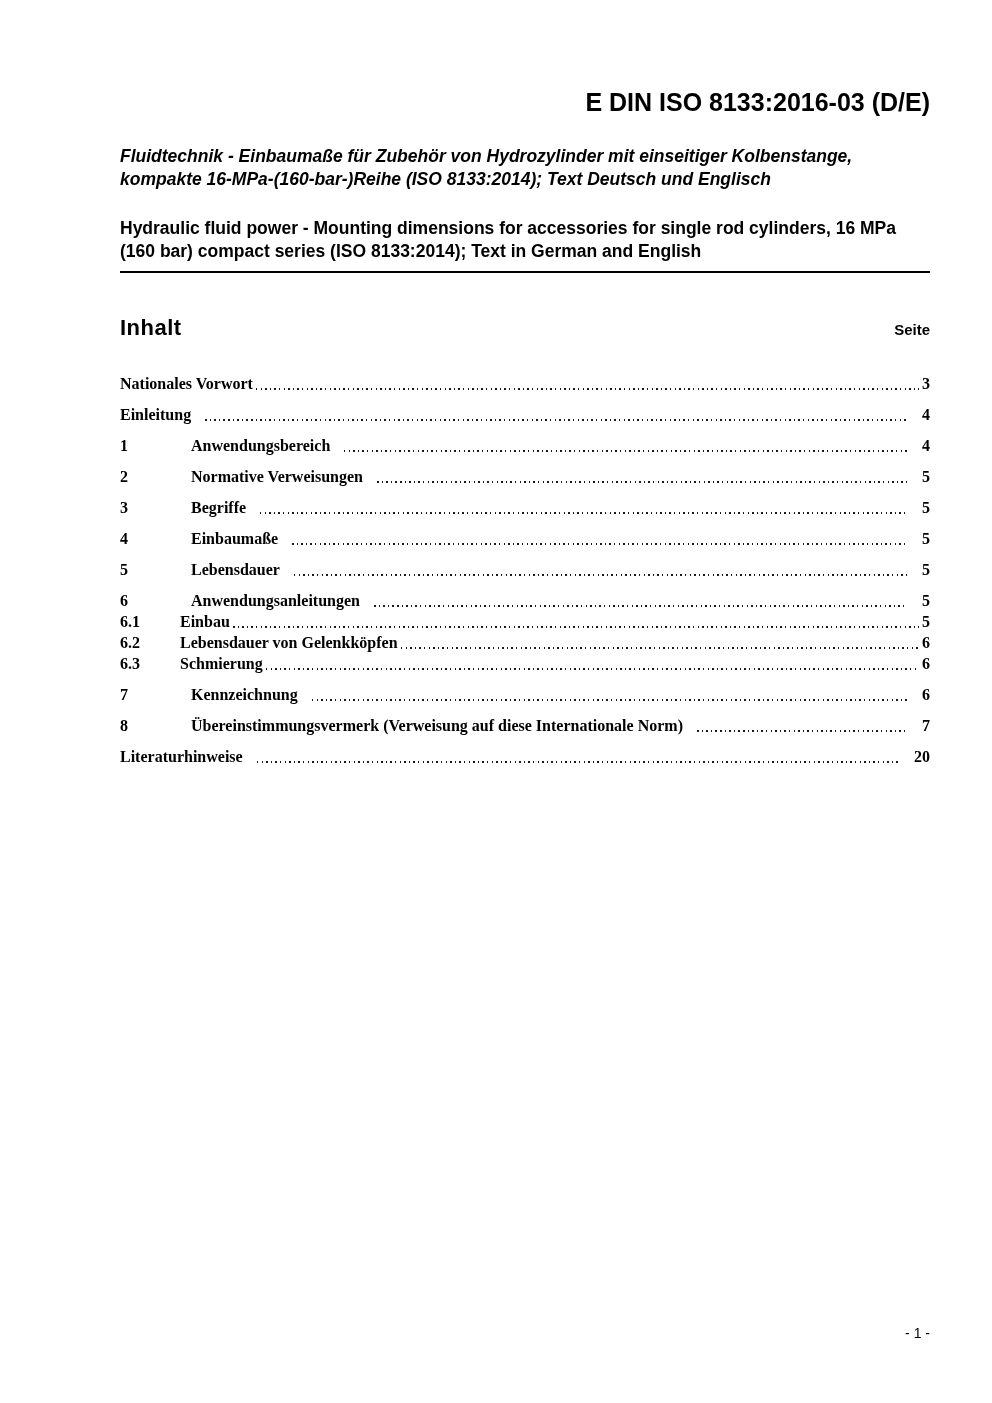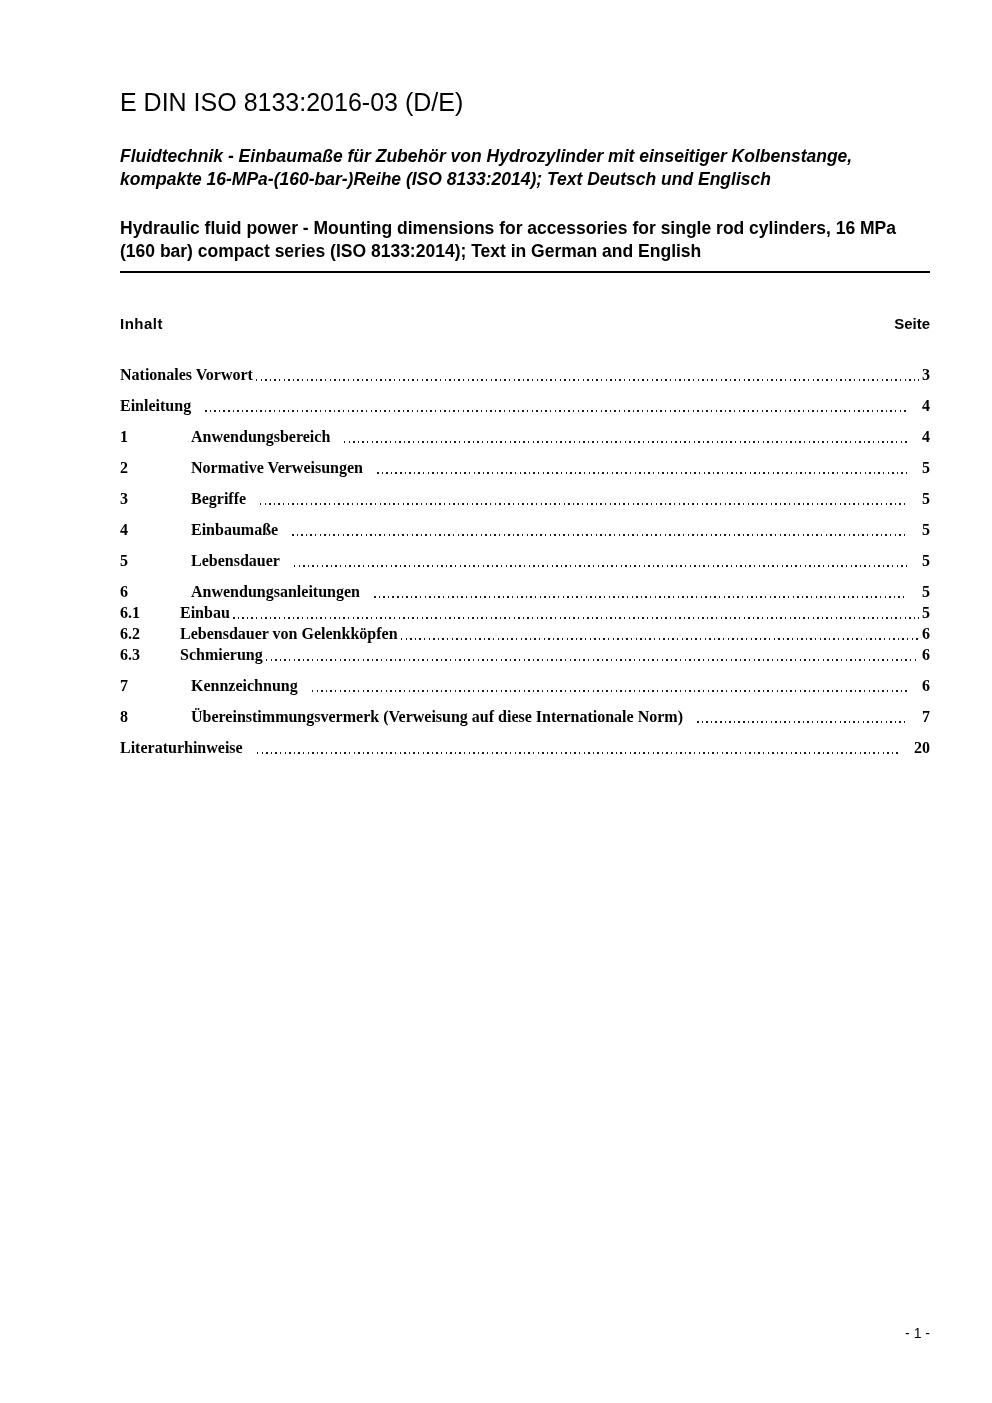--- a/index.html
+++ b/index.html
@@ -14,22 +14,23 @@
     background: #ffffff;
     box-sizing: border-box;
     padding: 88px 62px 0 120px;
     font-family: "Liberation Sans", sans-serif;
     color: #000000;
     overflow: hidden;
   }
   .doc-number {
     margin: 0;
     font-size: 25px;
-    font-weight: 400;
+    font-weight: 700;
     line-height: 1.15;
+    text-align: right;
   }
   .release-date {
     margin-top: 5px;
     font-size: 15px;
     font-weight: 400;
   }
   .title-de {
     margin: 28px 0 0 0;
     font-size: 17.5px;
     font-weight: 700;
@@ -50,21 +51,21 @@
     width: 100%;
   }
   .toc-header {
     margin-top: 42px;
     display: flex;
     justify-content: space-between;
     align-items: baseline;
   }
   .toc-heading {
     margin: 0;
-    font-size: 15px;
+    font-size: 22px;
     font-weight: 700;
     letter-spacing: 0.5px;
   }
   .toc-page-label {
     font-size: 15px;
     font-weight: 700;
   }
   .toc-list {
     margin-top: 32px;
     font-family: "Liberation Serif", serif;

